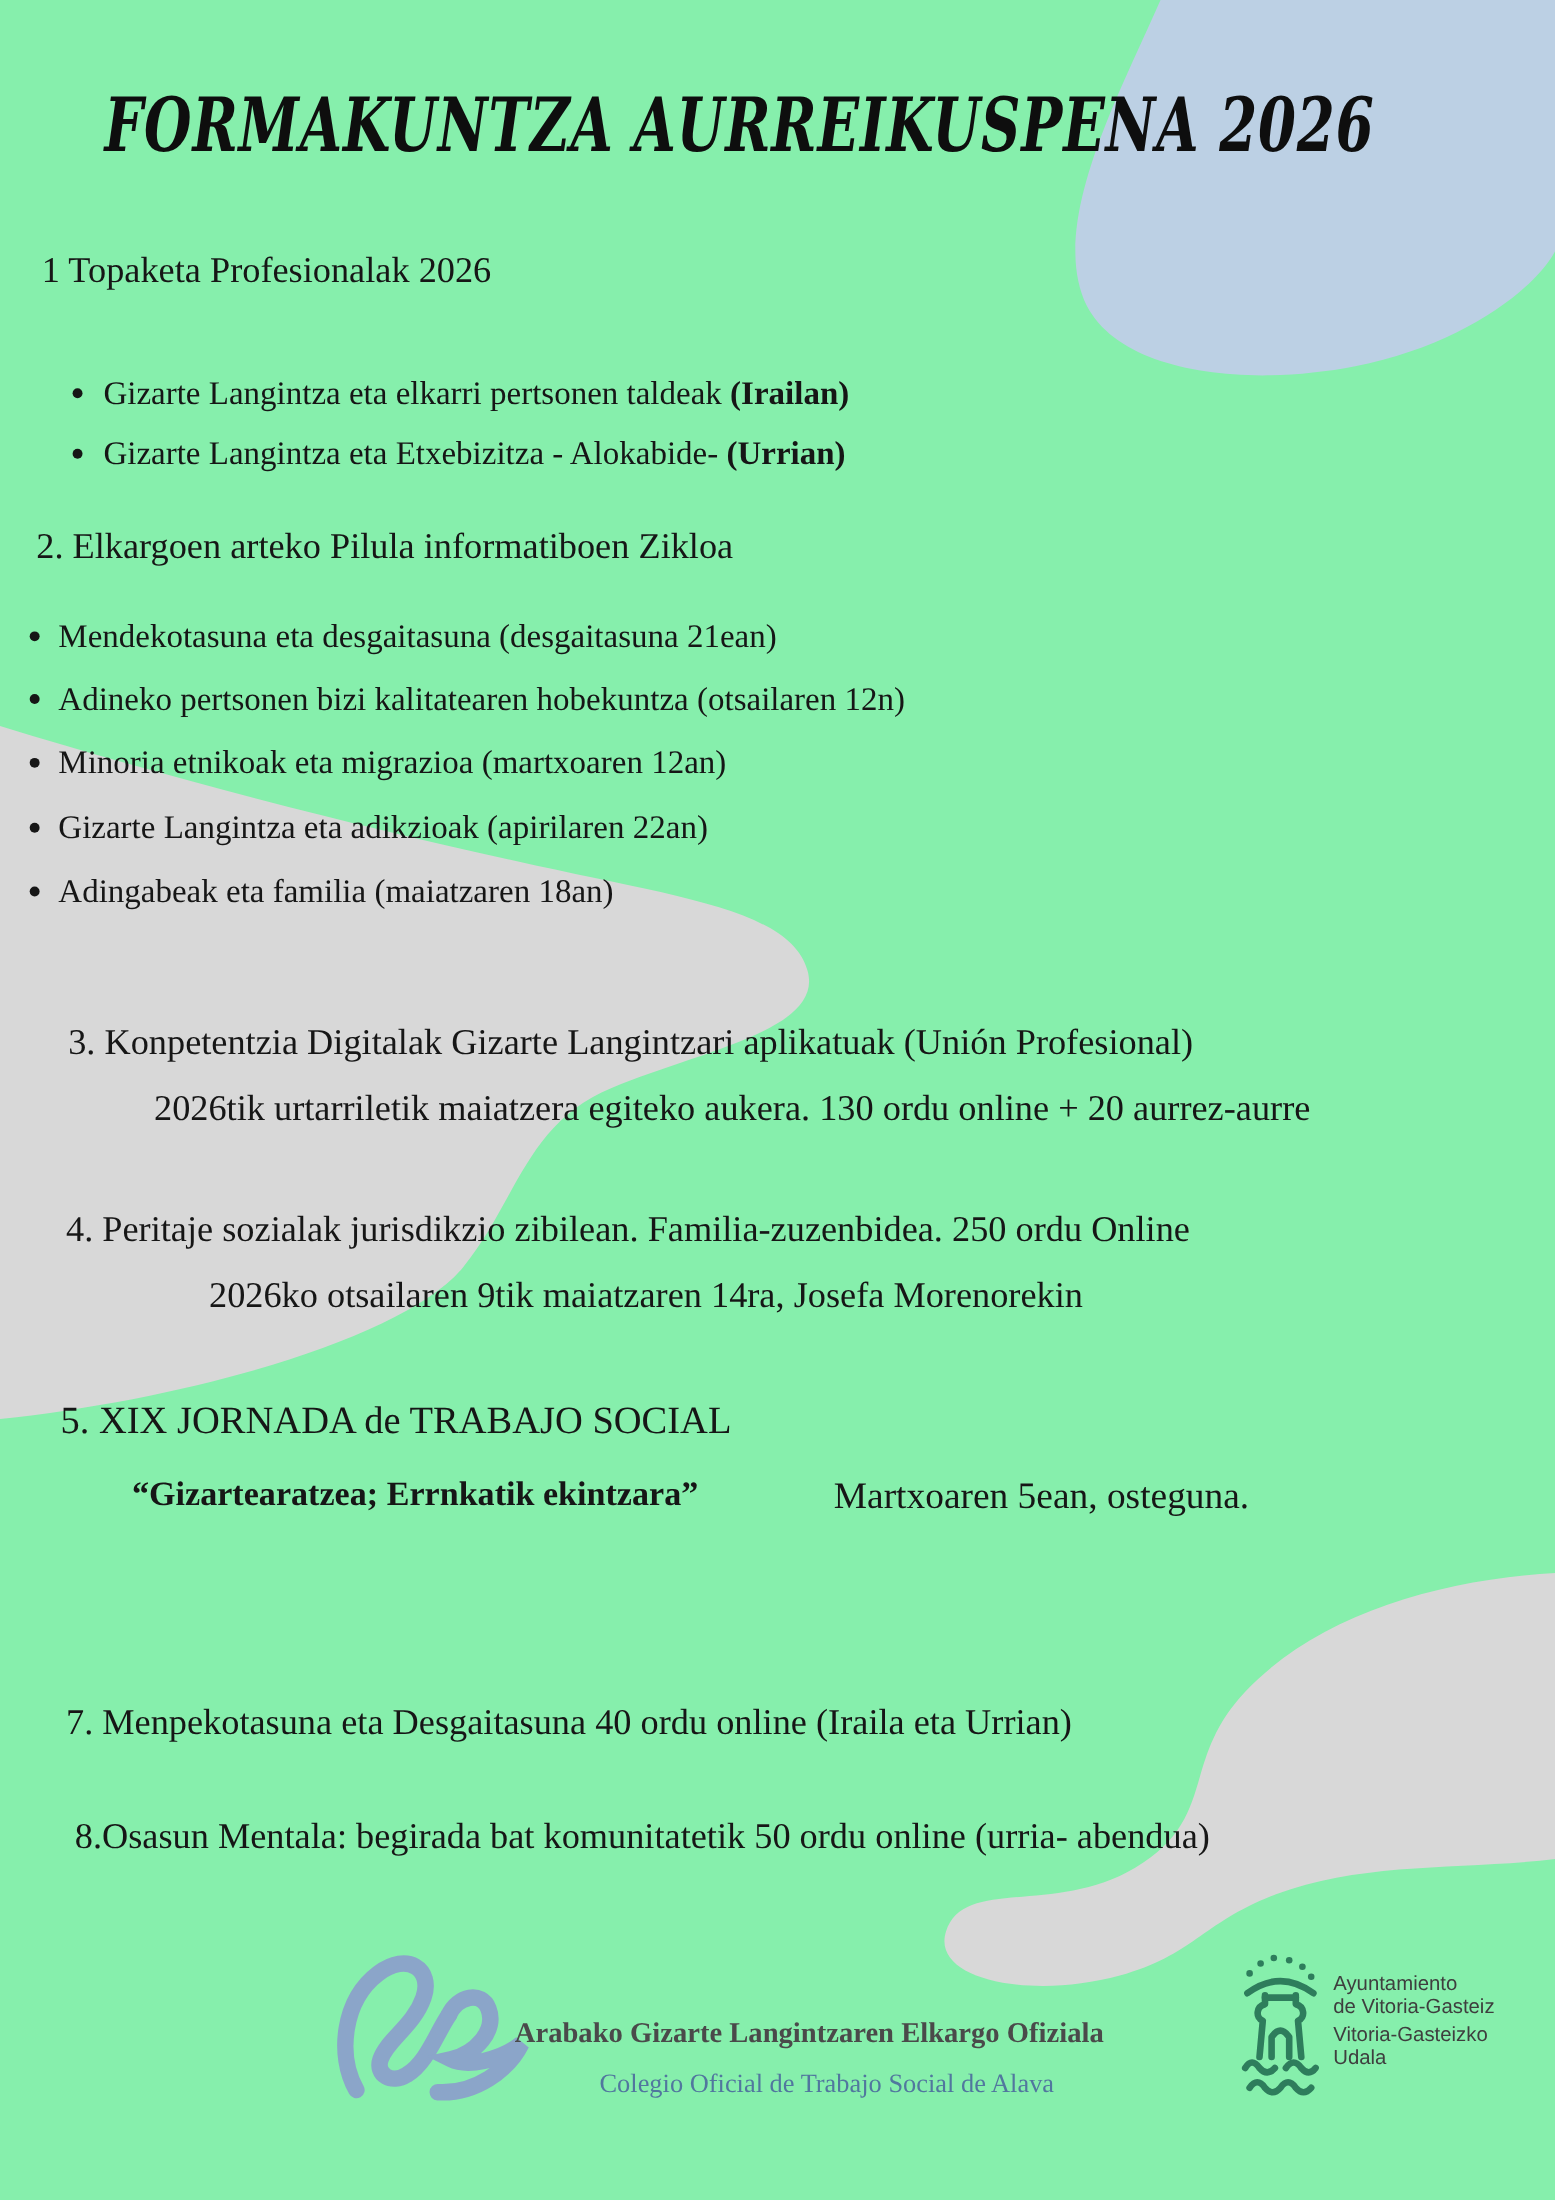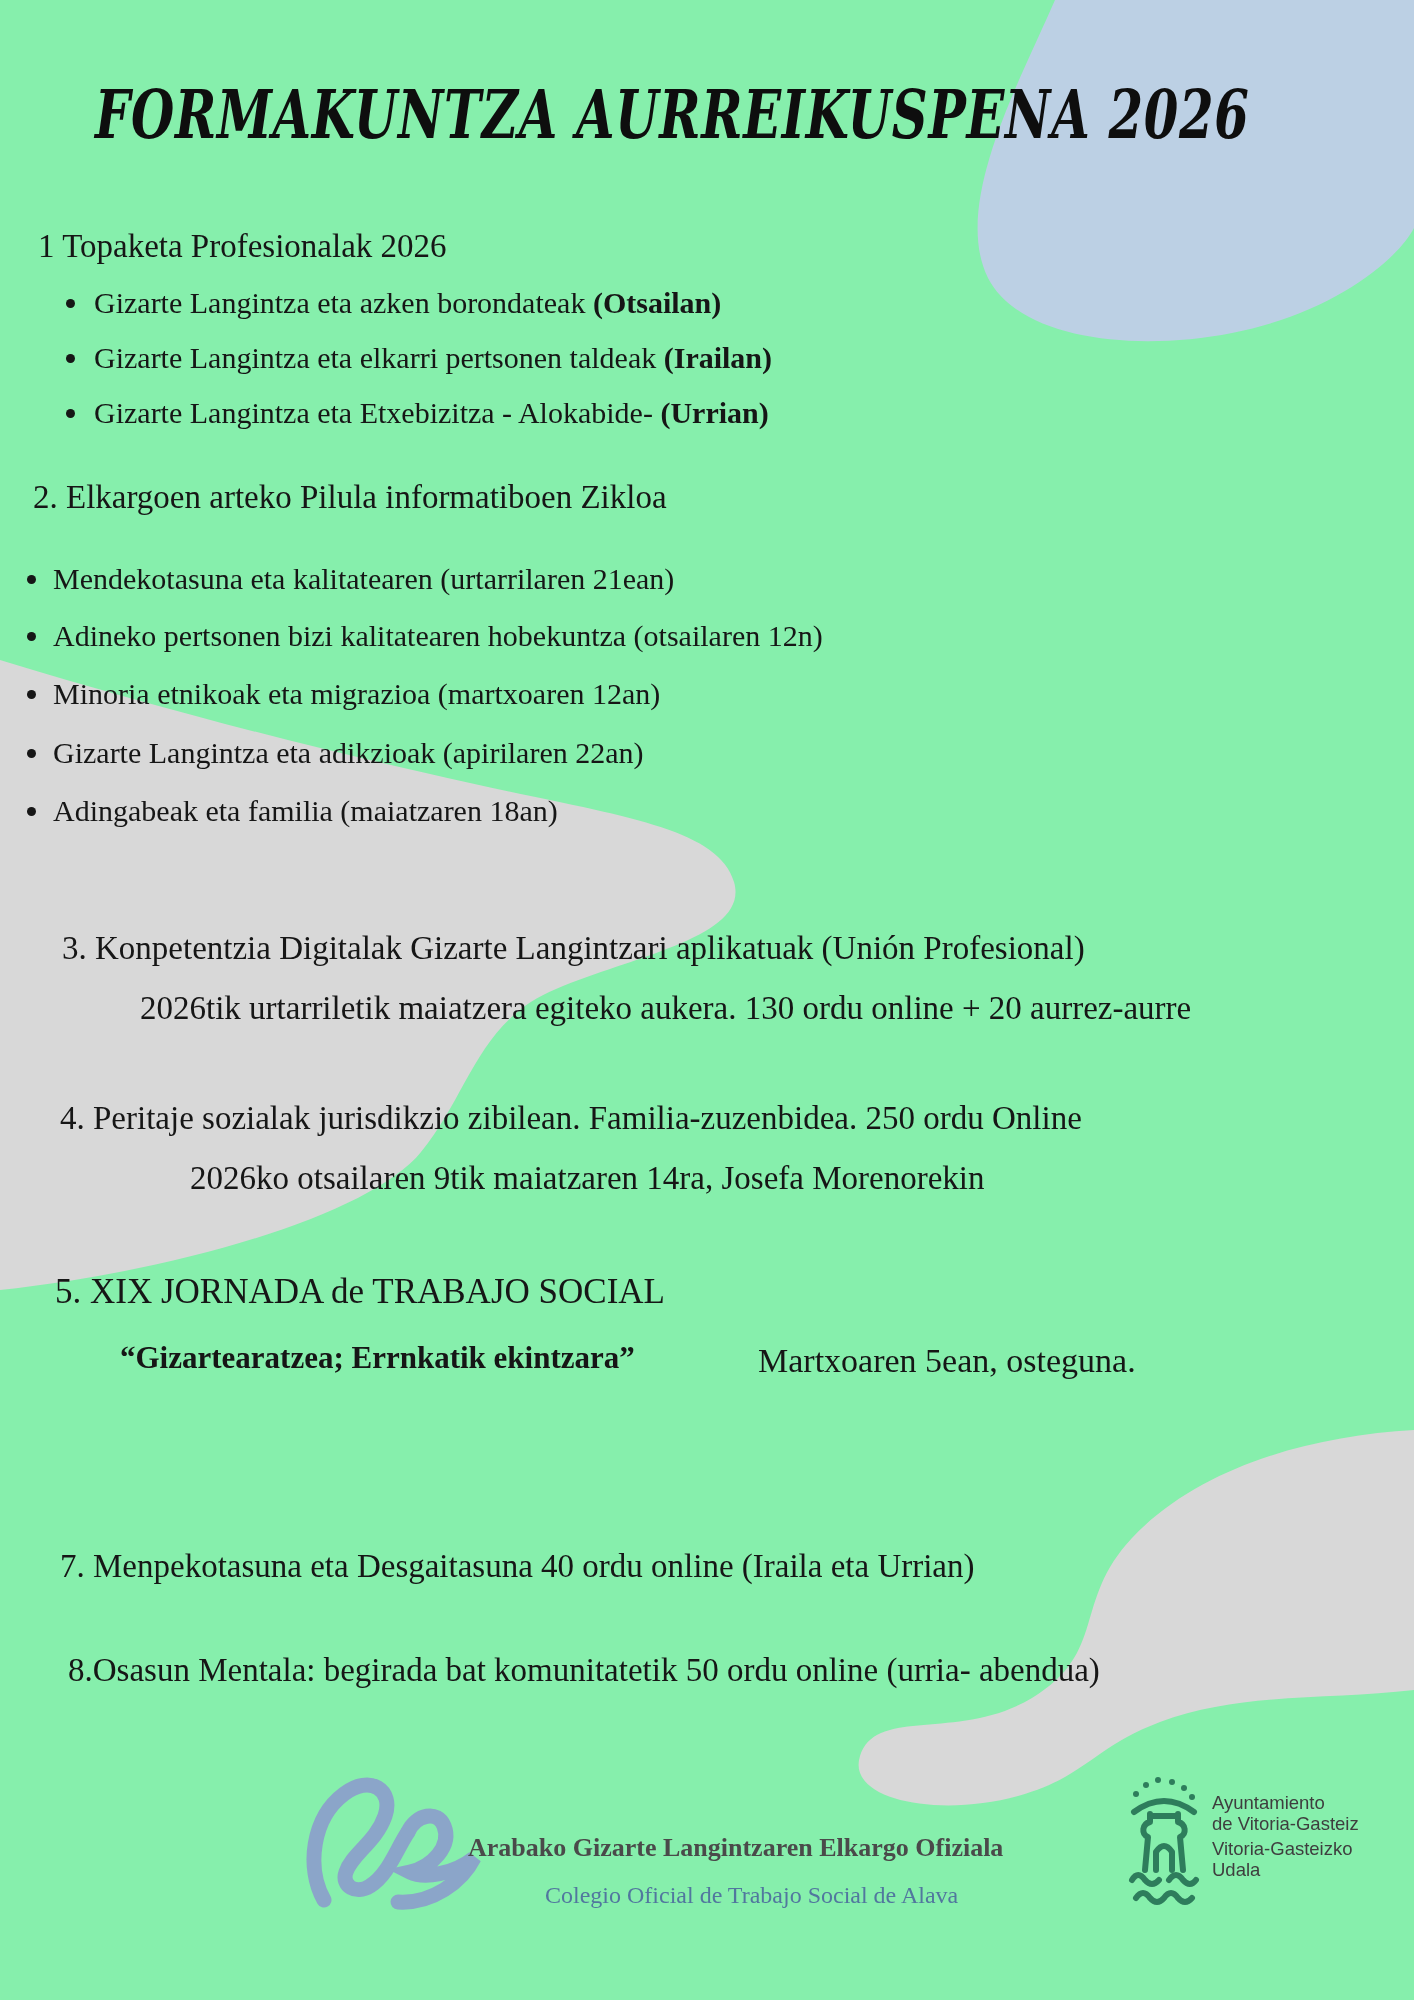--- a/index.html
+++ b/index.html
@@ -42,34 +42,31 @@
              C 372,1213 185,1270 0,1290 Z" fill="#d8d8d8"></path>
     <path d="M 1414,1430 C 1308,1436 1198,1468 1132,1538 C 1072,1602 1108,1652 1032,1698
              C 958,1742 876,1706 860,1756 C 846,1800 938,1818 1018,1796
              C 1086,1777 1092,1748 1160,1722 C 1240,1692 1330,1700 1414,1690 Z" fill="#d8d8d8"></path>
   </svg>
 
   <div class="title">FORMAKUNTZA AURREIKUSPENA 2026</div>
 
   <div class="line h" style="left:38px;top:228px;">1 Topaketa Profesionalak 2026</div>
 
-  <div class="line b" style="left:66px;top:286px;">
-    <span class="dot dot1"></span><span>Gizarte Langintza eta azken borondateak</span>&nbsp;<span class="when">(Otsailan)</span>
-  </div>
   <div class="line b" style="left:66px;top:341px;">
     <span class="dot dot1"></span><span>Gizarte Langintza eta elkarri pertsonen taldeak</span>&nbsp;<span class="when">(Irailan)</span>
   </div>
   <div class="line b" style="left:66px;top:396px;">
     <span class="dot dot1"></span><span>Gizarte Langintza eta Etxebizitza - Alokabide-</span>&nbsp;<span class="when">(Urrian)</span>
   </div>
 
   <div class="line h" style="left:33px;top:479px;">2. Elkargoen arteko Pilula informatiboen Zikloa</div>
 
   <div class="line b" style="left:27px;top:562px;">
-    <span class="dot dot2"></span><span>Mendekotasuna eta kalitatearen (urtarrilaren 21ean)</span>
+    <span class="dot dot2"></span><span>Mendekotasuna eta desgaitasuna (desgaitasuna 21ean)</span>
   </div>
   <div class="line b" style="left:27px;top:619px;">
     <span class="dot dot2"></span><span>Adineko pertsonen bizi kalitatearen hobekuntza (otsailaren 12n)</span>
   </div>
   <div class="line b" style="left:27px;top:677px;">
     <span class="dot dot2"></span><span>Minoria etnikoak eta migrazioa (martxoaren 12an)</span>
   </div>
   <div class="line b" style="left:27px;top:736px;">
     <span class="dot dot2"></span><span>Gizarte Langintza eta adikzioak (apirilaren 22an)</span>
   </div>

